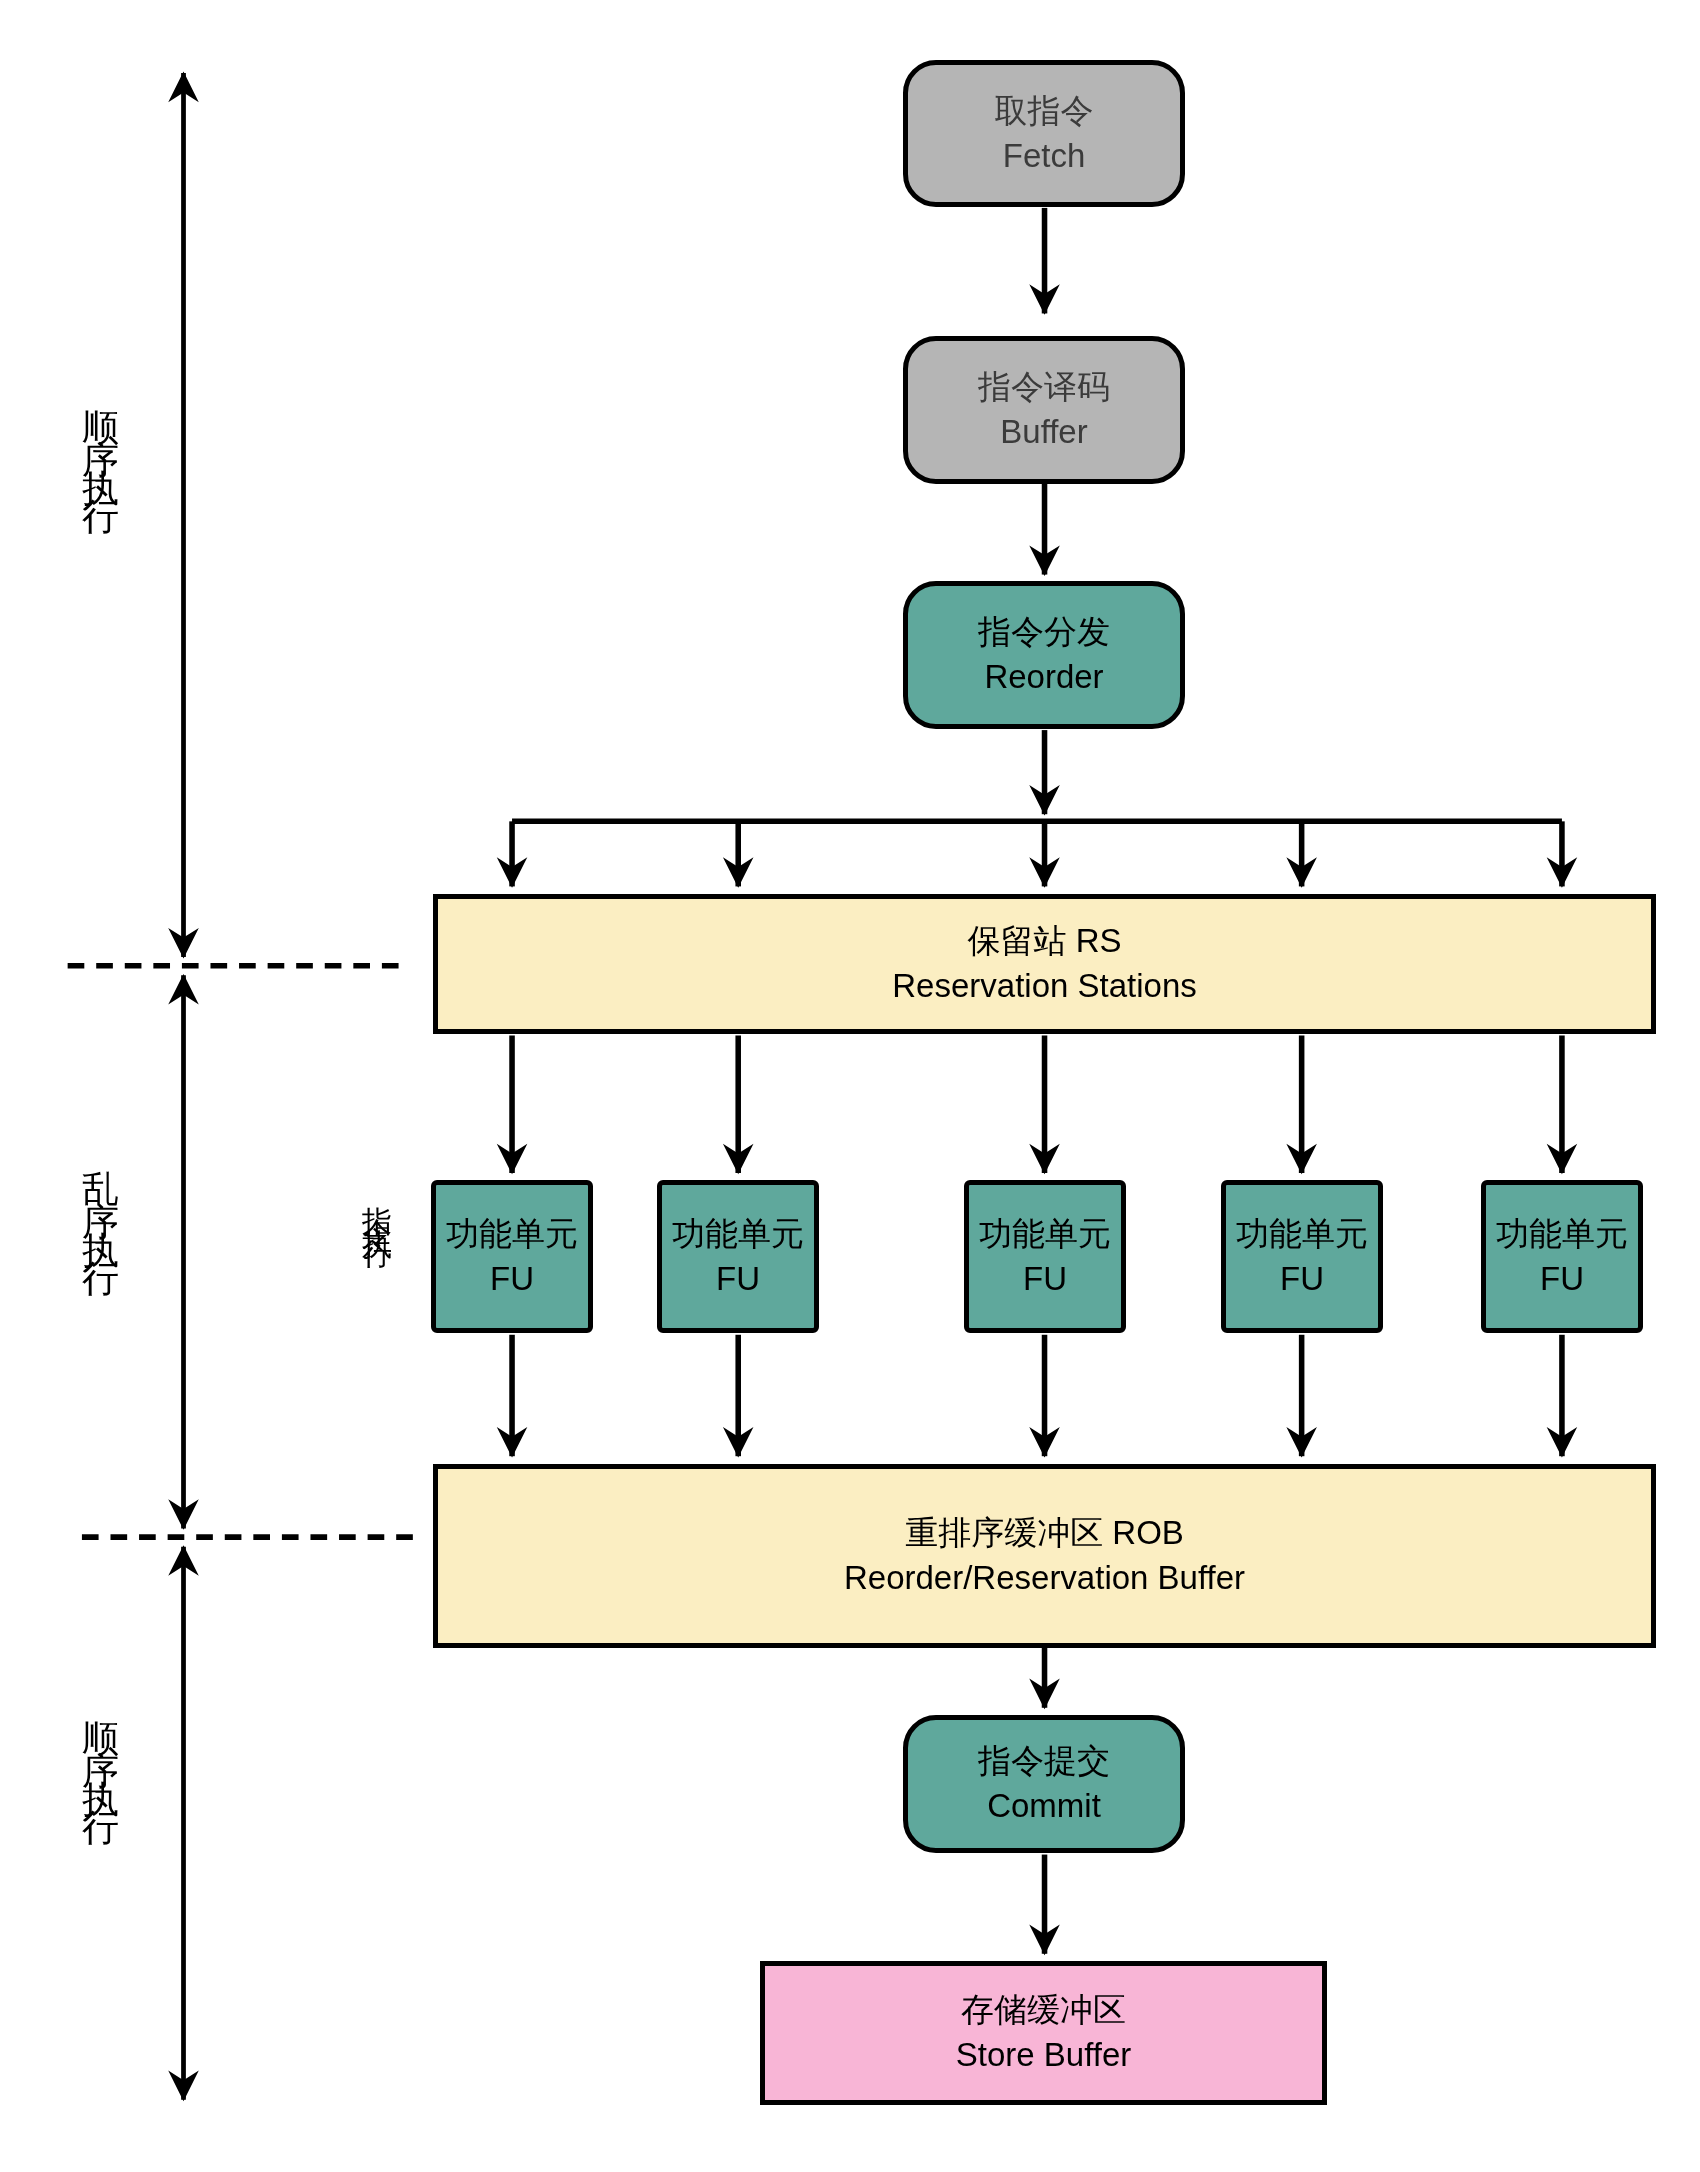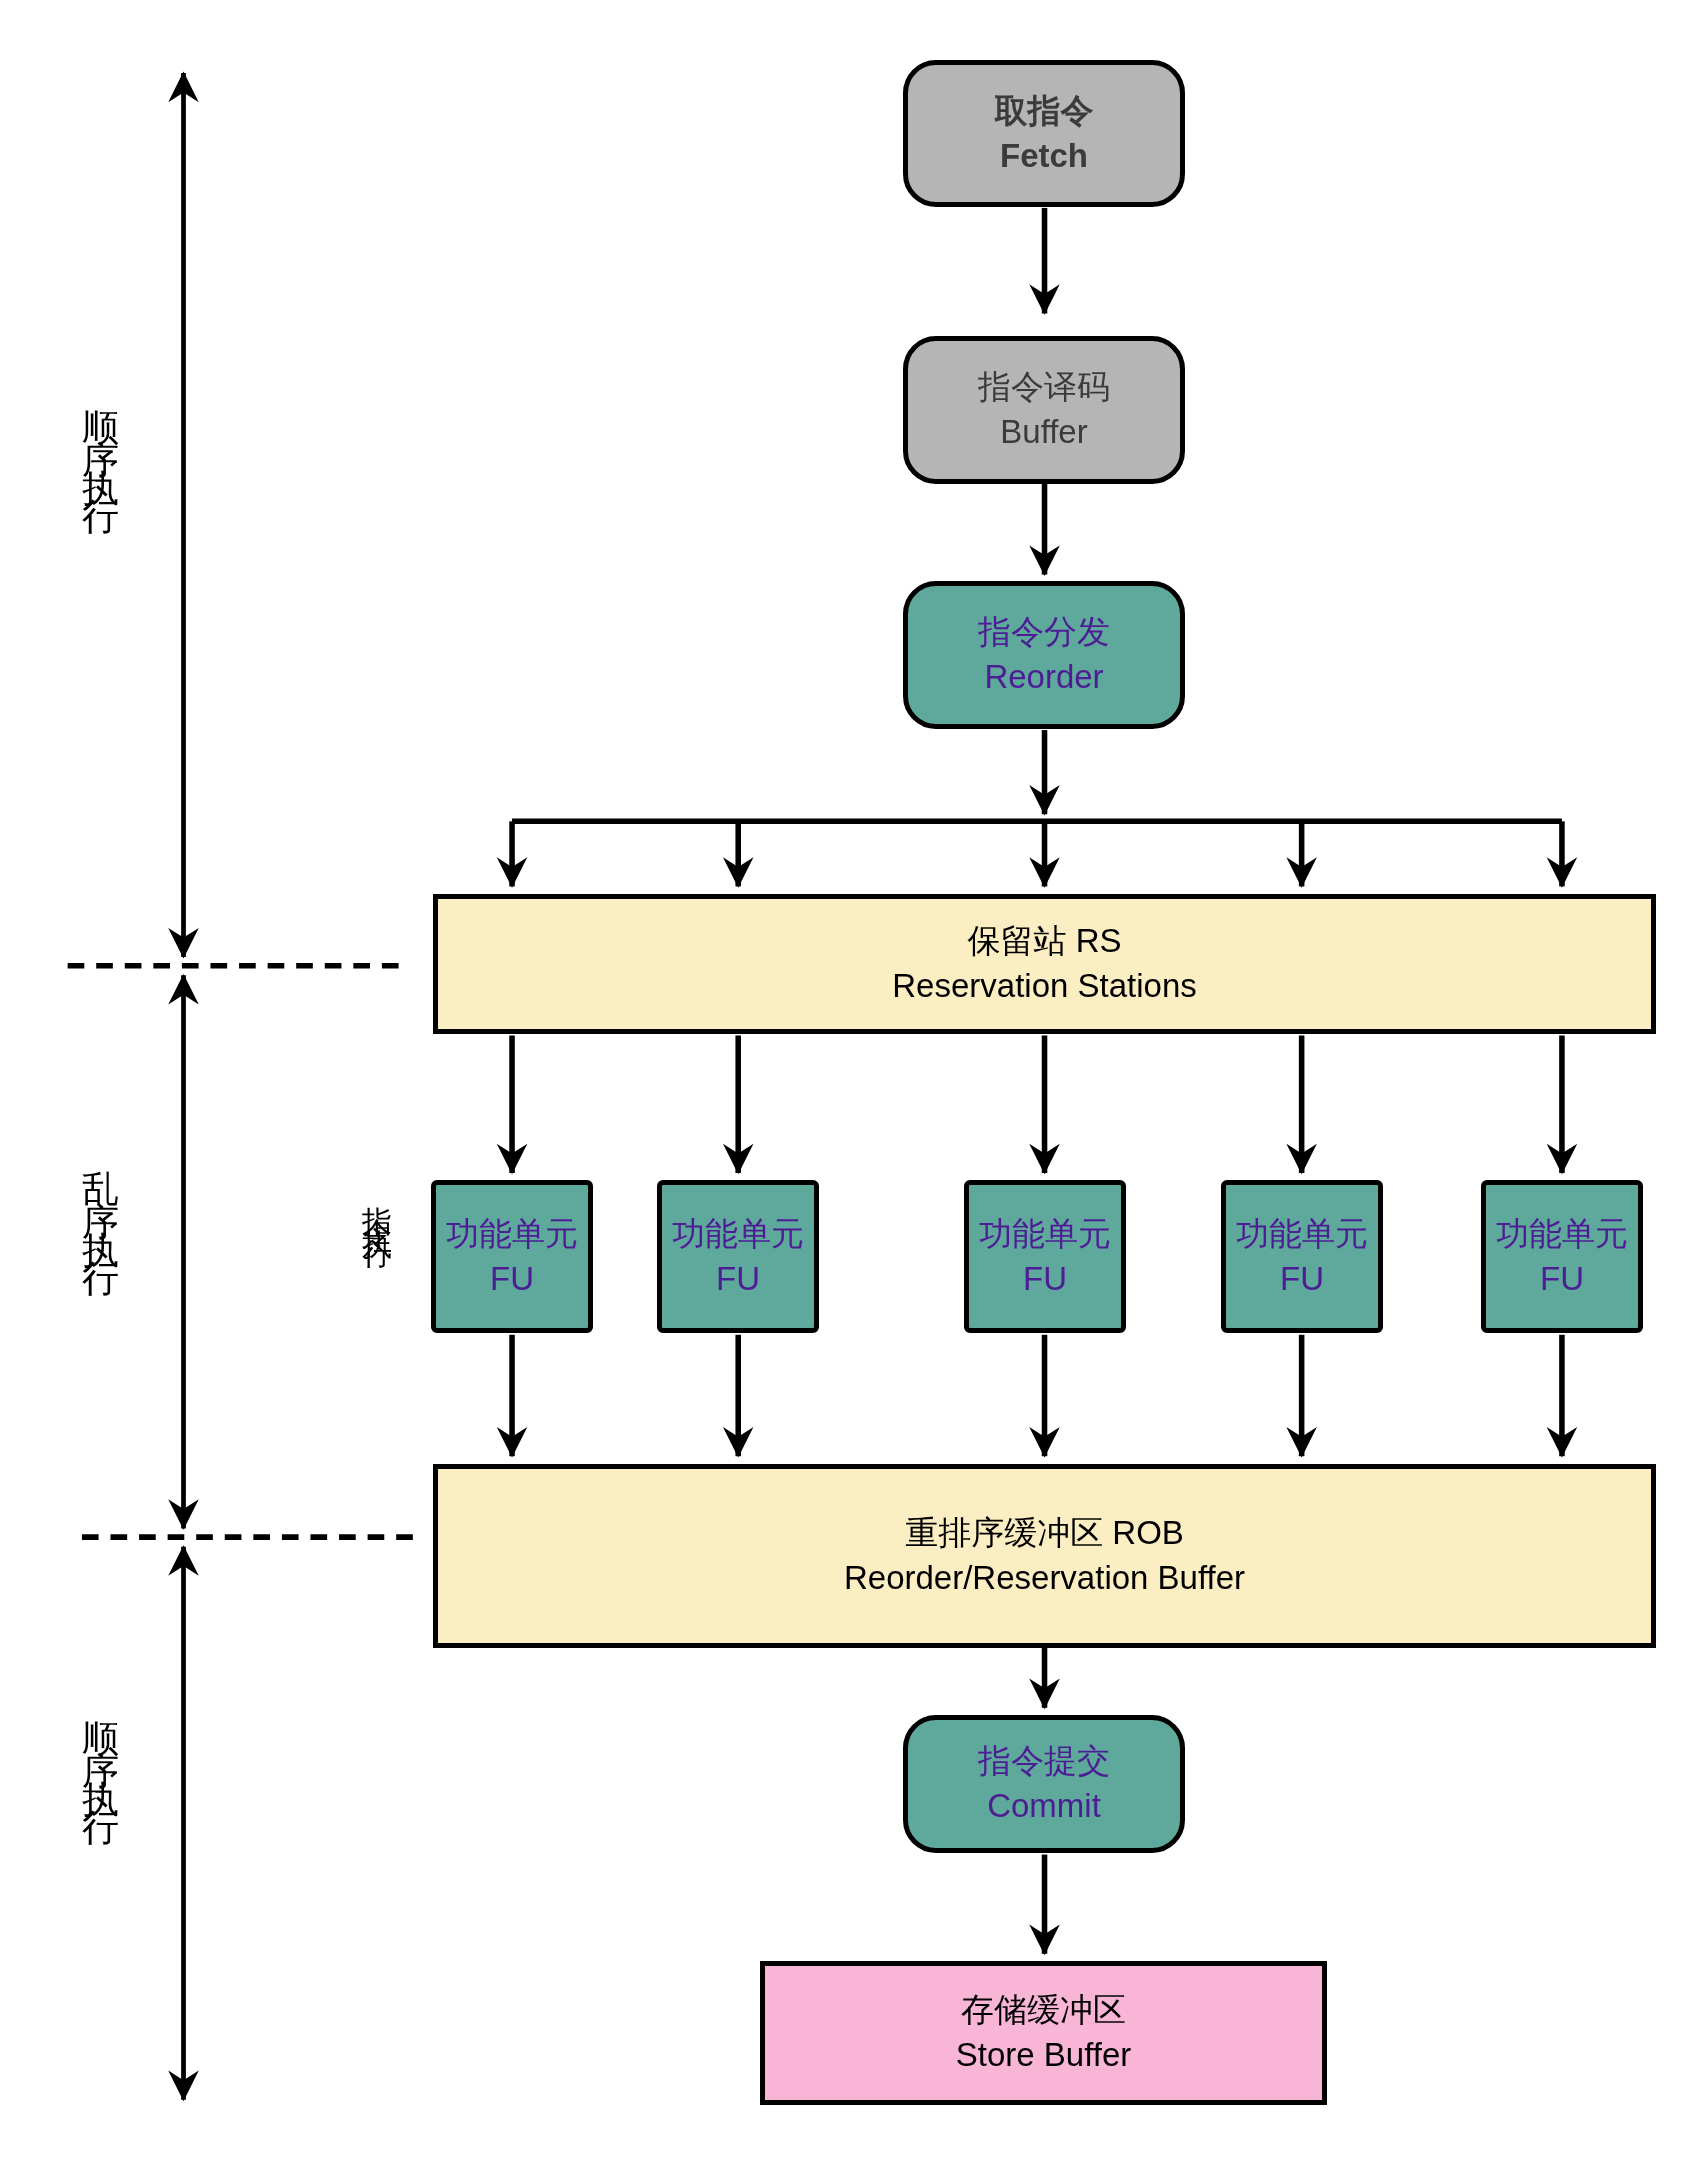--- a/index.html
+++ b/index.html
@@ -31,21 +31,21 @@
     justify-content: center;
     text-align: center;
     line-height: 1.35;
     font-size: 33px;
     color: #000000;
   }
   .node .zh, .node .en { display: block; white-space: nowrap; }
   .rounded { border-radius: 33px; }
   .rounded-sm { border-radius: 6px; }
   .gray { background: #b5b5b5; color: #3b3b3b; }
-  .teal { background: #5fa89c; color: #4c1d95; }
+  .teal { background: #5fa89c; color: #000000; }
   .yellow { background: #fbeec2; }
   .pink { background: #f8b5d6; }
 
   .vlabel {
     position: absolute;
     writing-mode: vertical-rl;
     text-orientation: upright;
     color: #000000;
     white-space: nowrap;
   }
@@ -104,21 +104,21 @@
       <line x1="930" y1="1682" x2="930" y2="1835" marker-end="url(#arrow)"></line>
       <line x1="1316" y1="1682" x2="1316" y2="1835" marker-end="url(#arrow)"></line>
       <line x1="1640" y1="1682" x2="1640" y2="1835" marker-end="url(#arrow)"></line>
       <line x1="1968" y1="1682" x2="1968" y2="1835" marker-end="url(#arrow)"></line>
 
       <line x1="1316" y1="2029" x2="1316" y2="2152" marker-end="url(#arrow)"></line>
       <line x1="1316" y1="2337" x2="1316" y2="2462" marker-end="url(#arrow)"></line>
     </g>
   </svg>
 
-  <div class="node gray rounded" style="left:903px; top:60px; width:282px; height:147px;font-weight:bold;">
+  <div class="node gray rounded" style="left:903px; top:60px; width:282px; height:147px;">
     <span class="zh">取指令</span>
     <span class="en">Fetch</span>
   </div>
 
   <div class="node gray rounded" style="left:903px; top:320px; width:282px; height:148px;margin-top:16px;">
     <span class="zh">指令译码</span>
     <span class="en">Buffer</span>
   </div>
 
   <div class="node teal rounded" style="left:903px; top:581px; width:282px; height:148px;">

